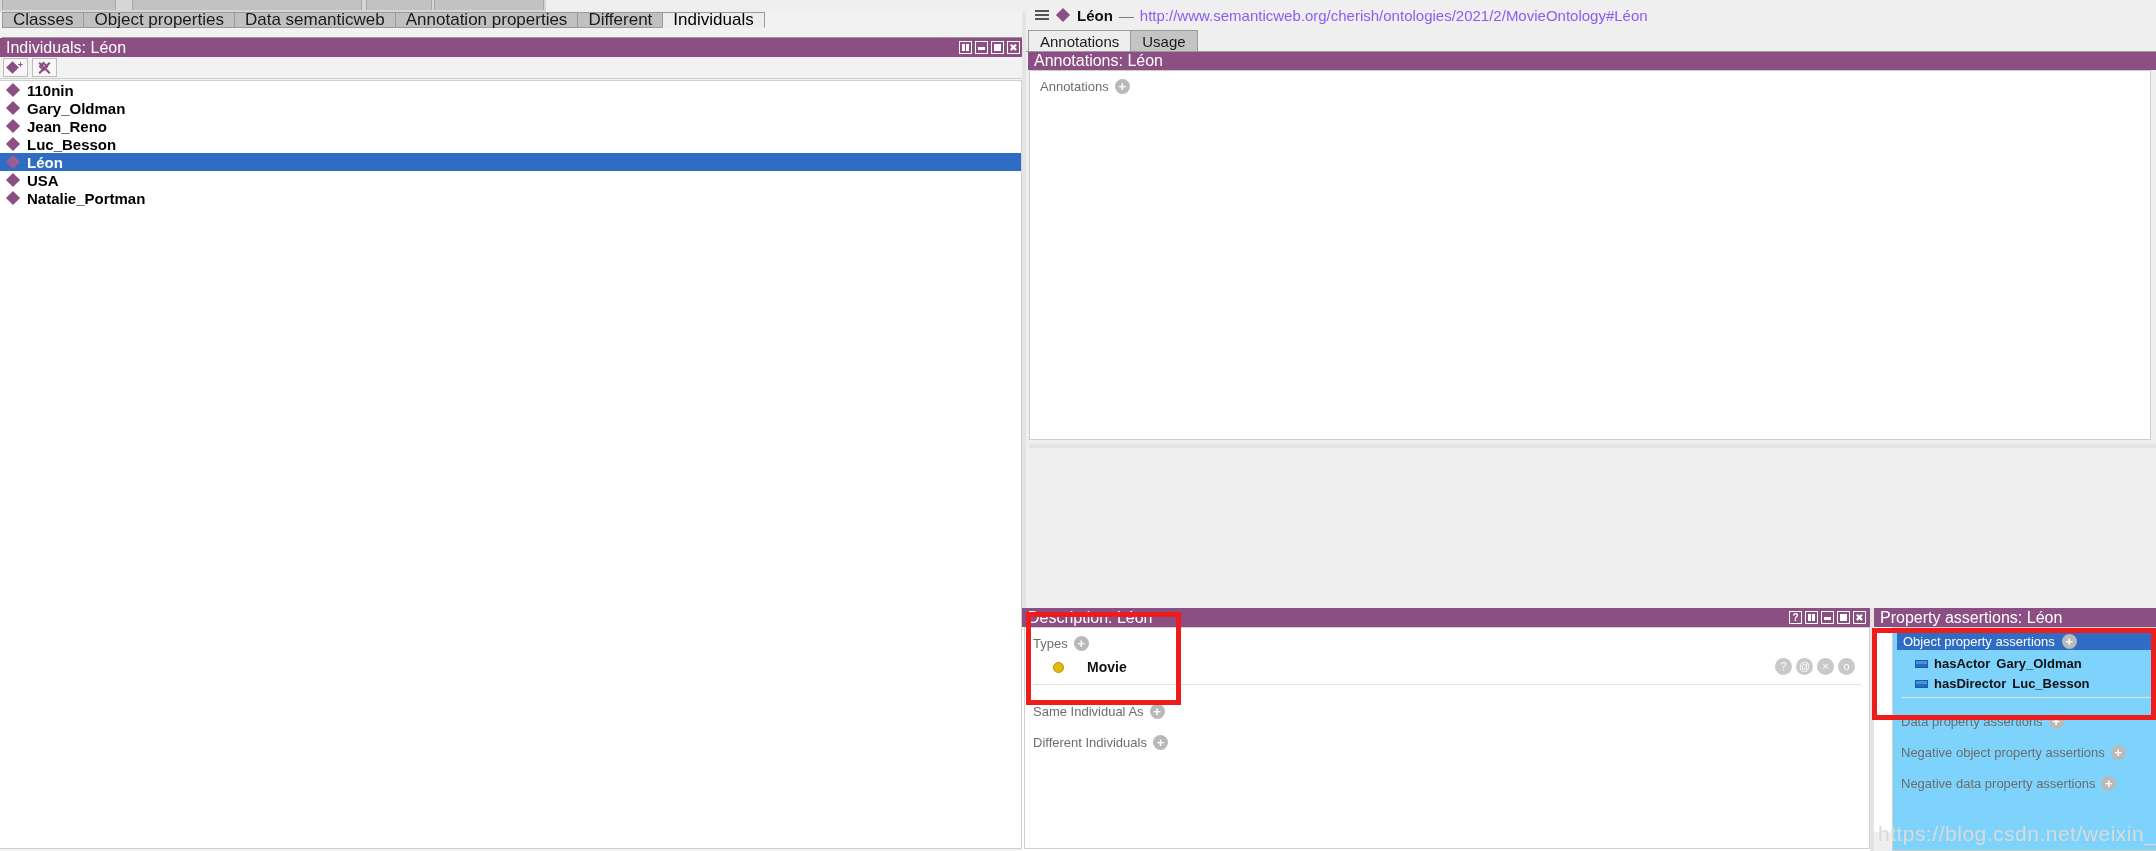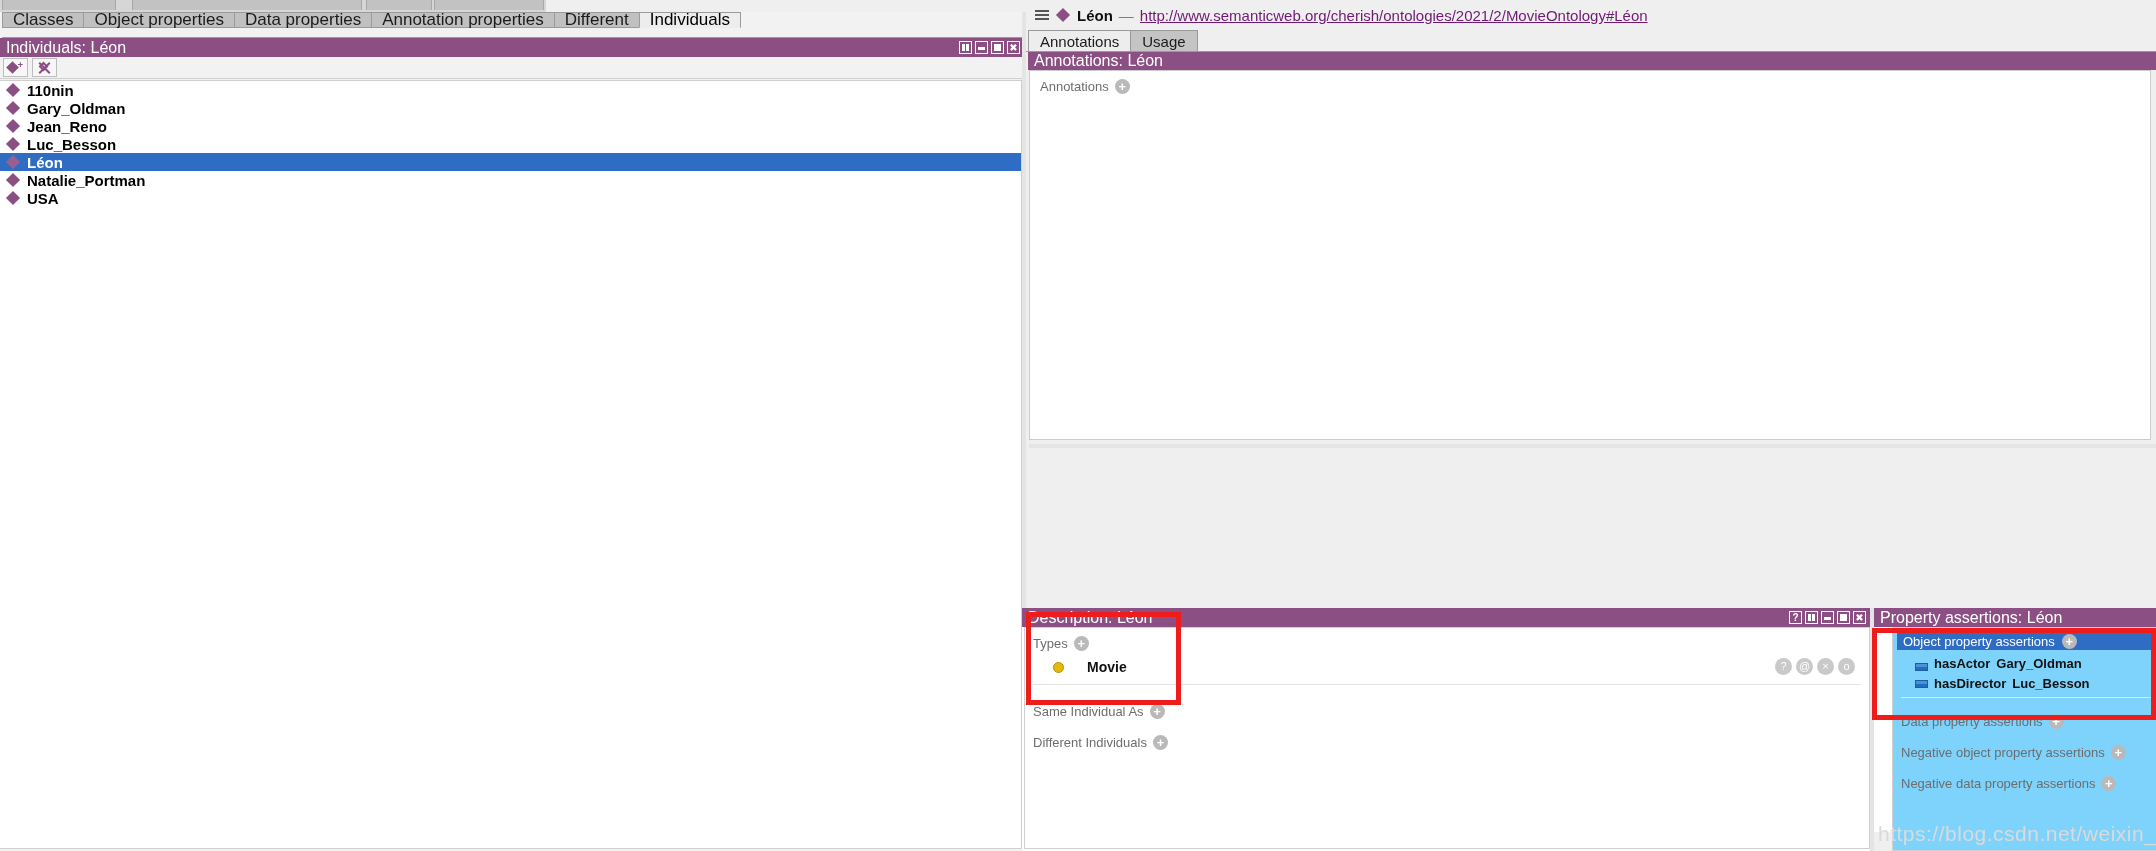--- a/index.html
+++ b/index.html
@@ -170,21 +170,21 @@
   }
   .hamburger i:nth-child(1){top:0;}
   .hamburger i:nth-child(2){top:4px;}
   .hamburger i:nth-child(3){top:8px;}
   .rp-header .dmd {
     width: 10px; height: 10px; background: #8b4f84; transform: rotate(45deg);
     margin-right: 9px; flex:none;
   }
   .rp-header .ent-name { font-weight: bold; color: #111; margin-right: 6px; }
   .rp-header .dash { color: #7d7d7d; margin-right: 6px; }
-  .rp-header .iri { color: #701a75; white-space: nowrap; overflow: hidden; text-decoration: underline; }
+  .rp-header .iri { color: #8b5cf6; white-space: nowrap; overflow: hidden; }
 
   .rp-tabs {
     position: absolute; left: 2px; top: 30px; height: 22px;
     display: flex;
   }
   .rtab {
     display: flex; align-items: center; padding: 0 11px;
     font-size: 15px; color: #1b1b1b;
     background: #c4c4c4; border: 1px solid #9a9a9a; border-bottom: none;
     margin-right: -1px; cursor: pointer;
@@ -339,21 +339,21 @@
   <div class="left-pane">
 
     <div class="tabbar">
       <div class="tab">
           <span>Classes</span>
         </div>
       <div class="tab">
           <span>Object properties</span>
         </div>
       <div class="tab">
-          <span>Data properties</span>
+          <span>Data semanticweb</span>
         </div>
       <div class="tab">
           <span>Annotation properties</span>
         </div>
       <div class="tab">
           <span>Different</span>
         </div>
       <div class="tab active">
           <span>Individuals</span>
         </div>
@@ -398,25 +398,25 @@
       <div class="ind-row">
           <span class="dmd"></span>
           <span>Luc_Besson</span>
         </div>
       <div class="ind-row selected">
           <span class="dmd"></span>
           <span>Léon</span>
         </div>
       <div class="ind-row">
           <span class="dmd"></span>
+          <span>USA</span>
+        </div>
+      <div class="ind-row">
+          <span class="dmd"></span>
           <span>Natalie_Portman</span>
-        </div>
-      <div class="ind-row">
-          <span class="dmd"></span>
-          <span>USA</span>
         </div>
     </div>
   </div>
 
   <div class="pane-divider"></div>
 
   <div class="right-pane">
 
     <div class="rp-header">
       <span class="hamburger">
@@ -513,21 +513,21 @@
       <span class="tt">Property assertions: Léon</span>
     </div>
 
     <div class="prop-body">
 
       <div class="opa-header">
         <span>Object property assertions</span>
         <span class="plus-btn">+</span>
       </div>
 
-      <div class="assert-item" style="top:28px;align-items:flex-end;">
+      <div class="assert-item" style="top:28px;">
         <span class="blue-prop-ico"></span>
         <span>hasActor</span>
         <span>Gary_Oldman</span>
       </div>
 
       <div class="assert-item" style="top:48px;">
         <span class="blue-prop-ico"></span>
         <span>hasDirector</span>
         <span>Luc_Besson</span>
       </div>

